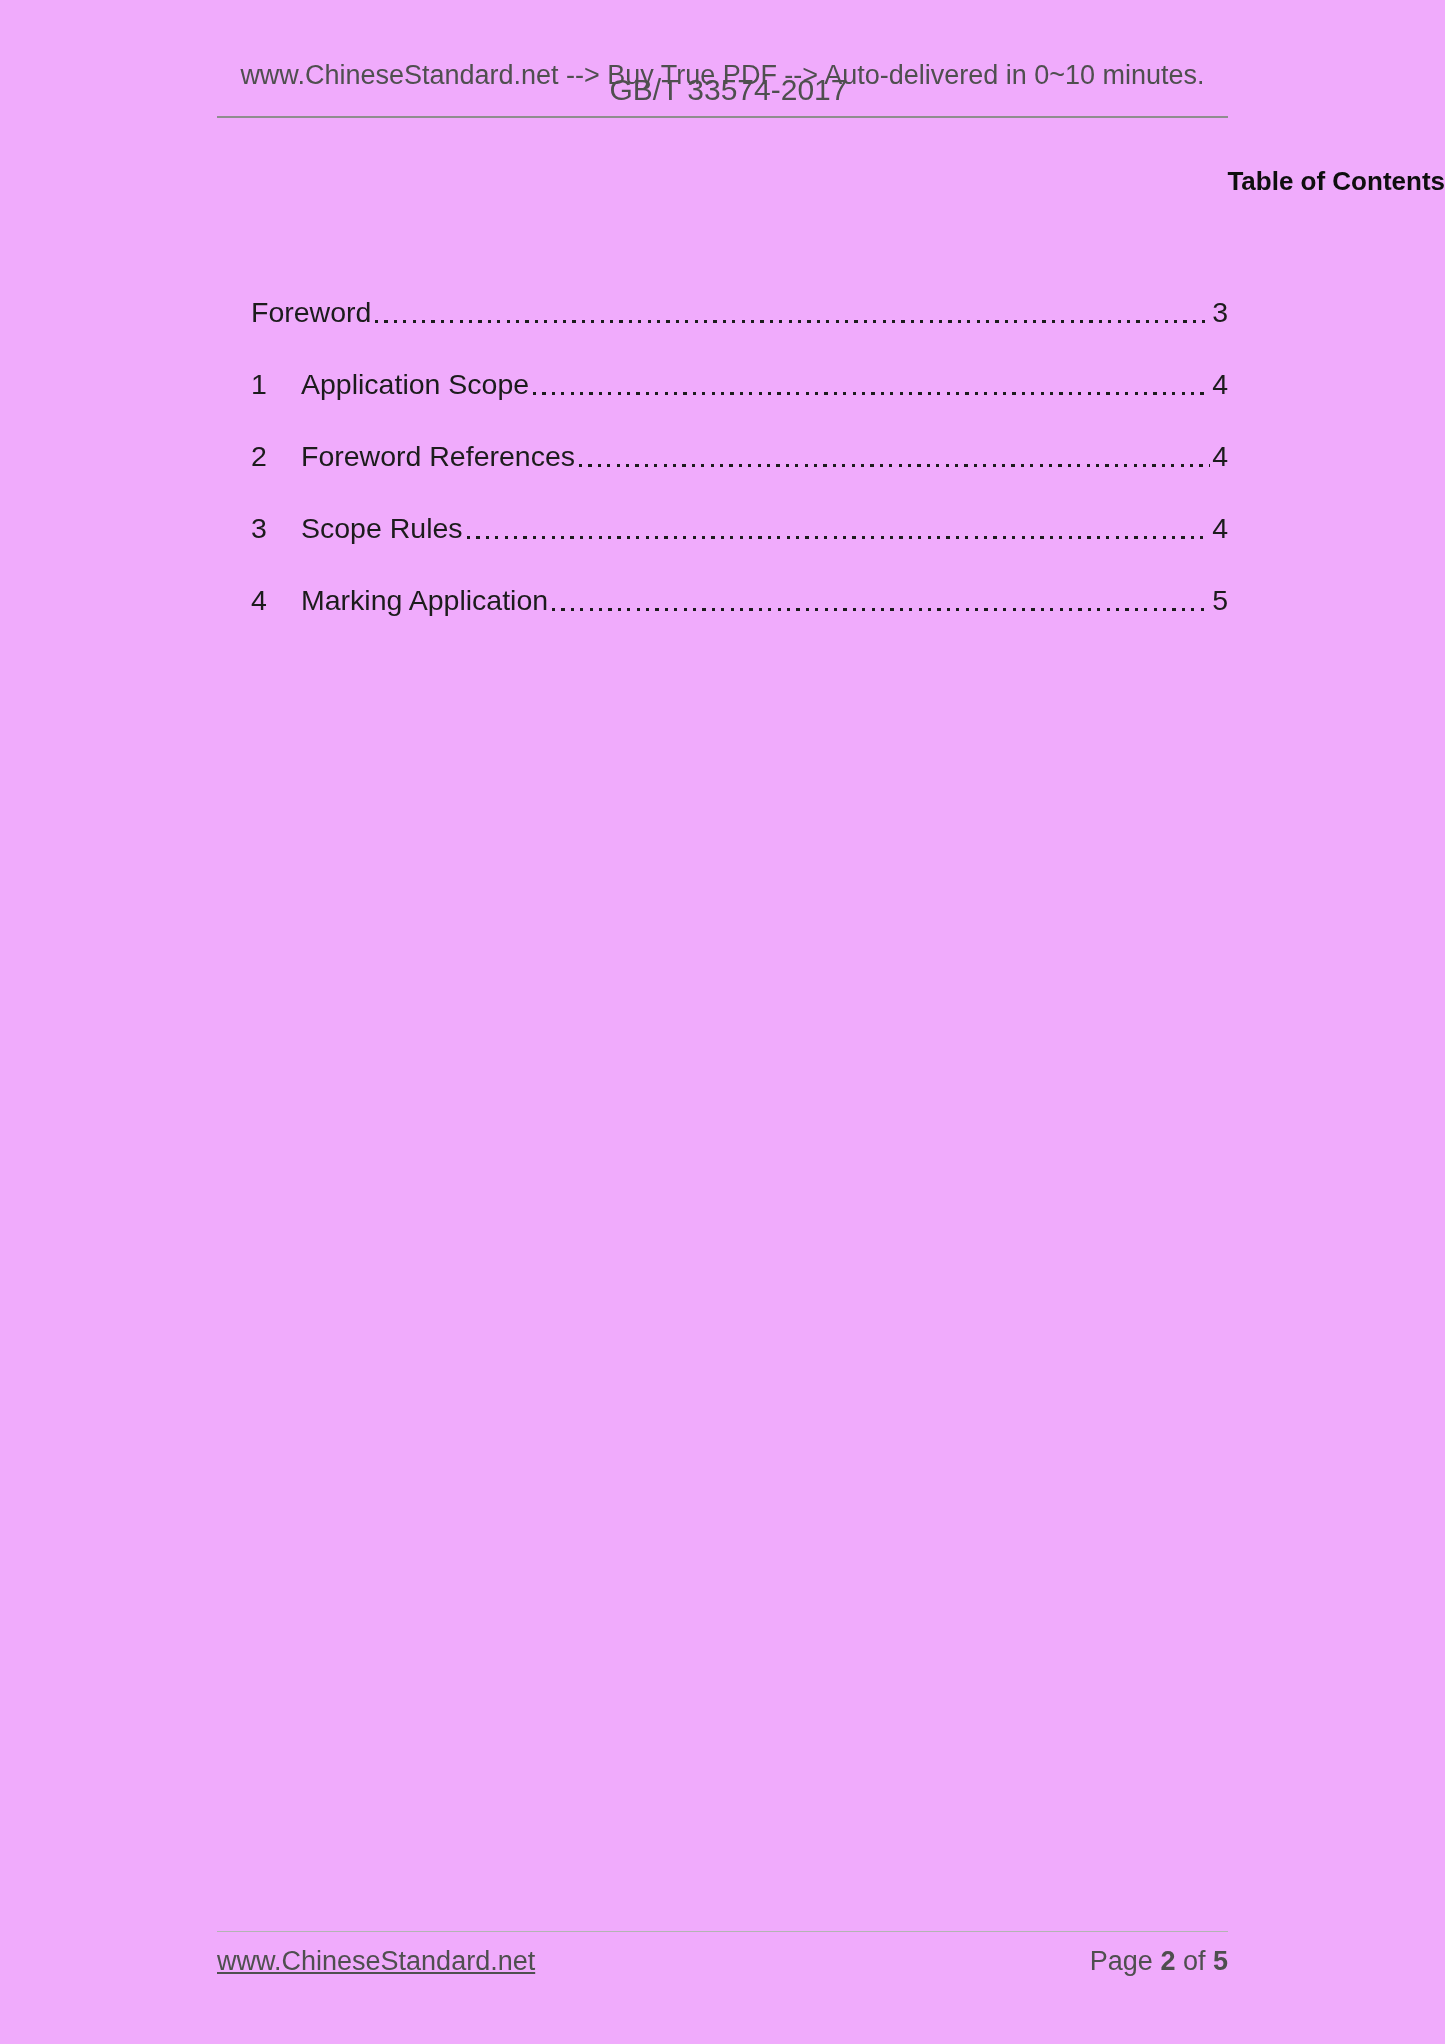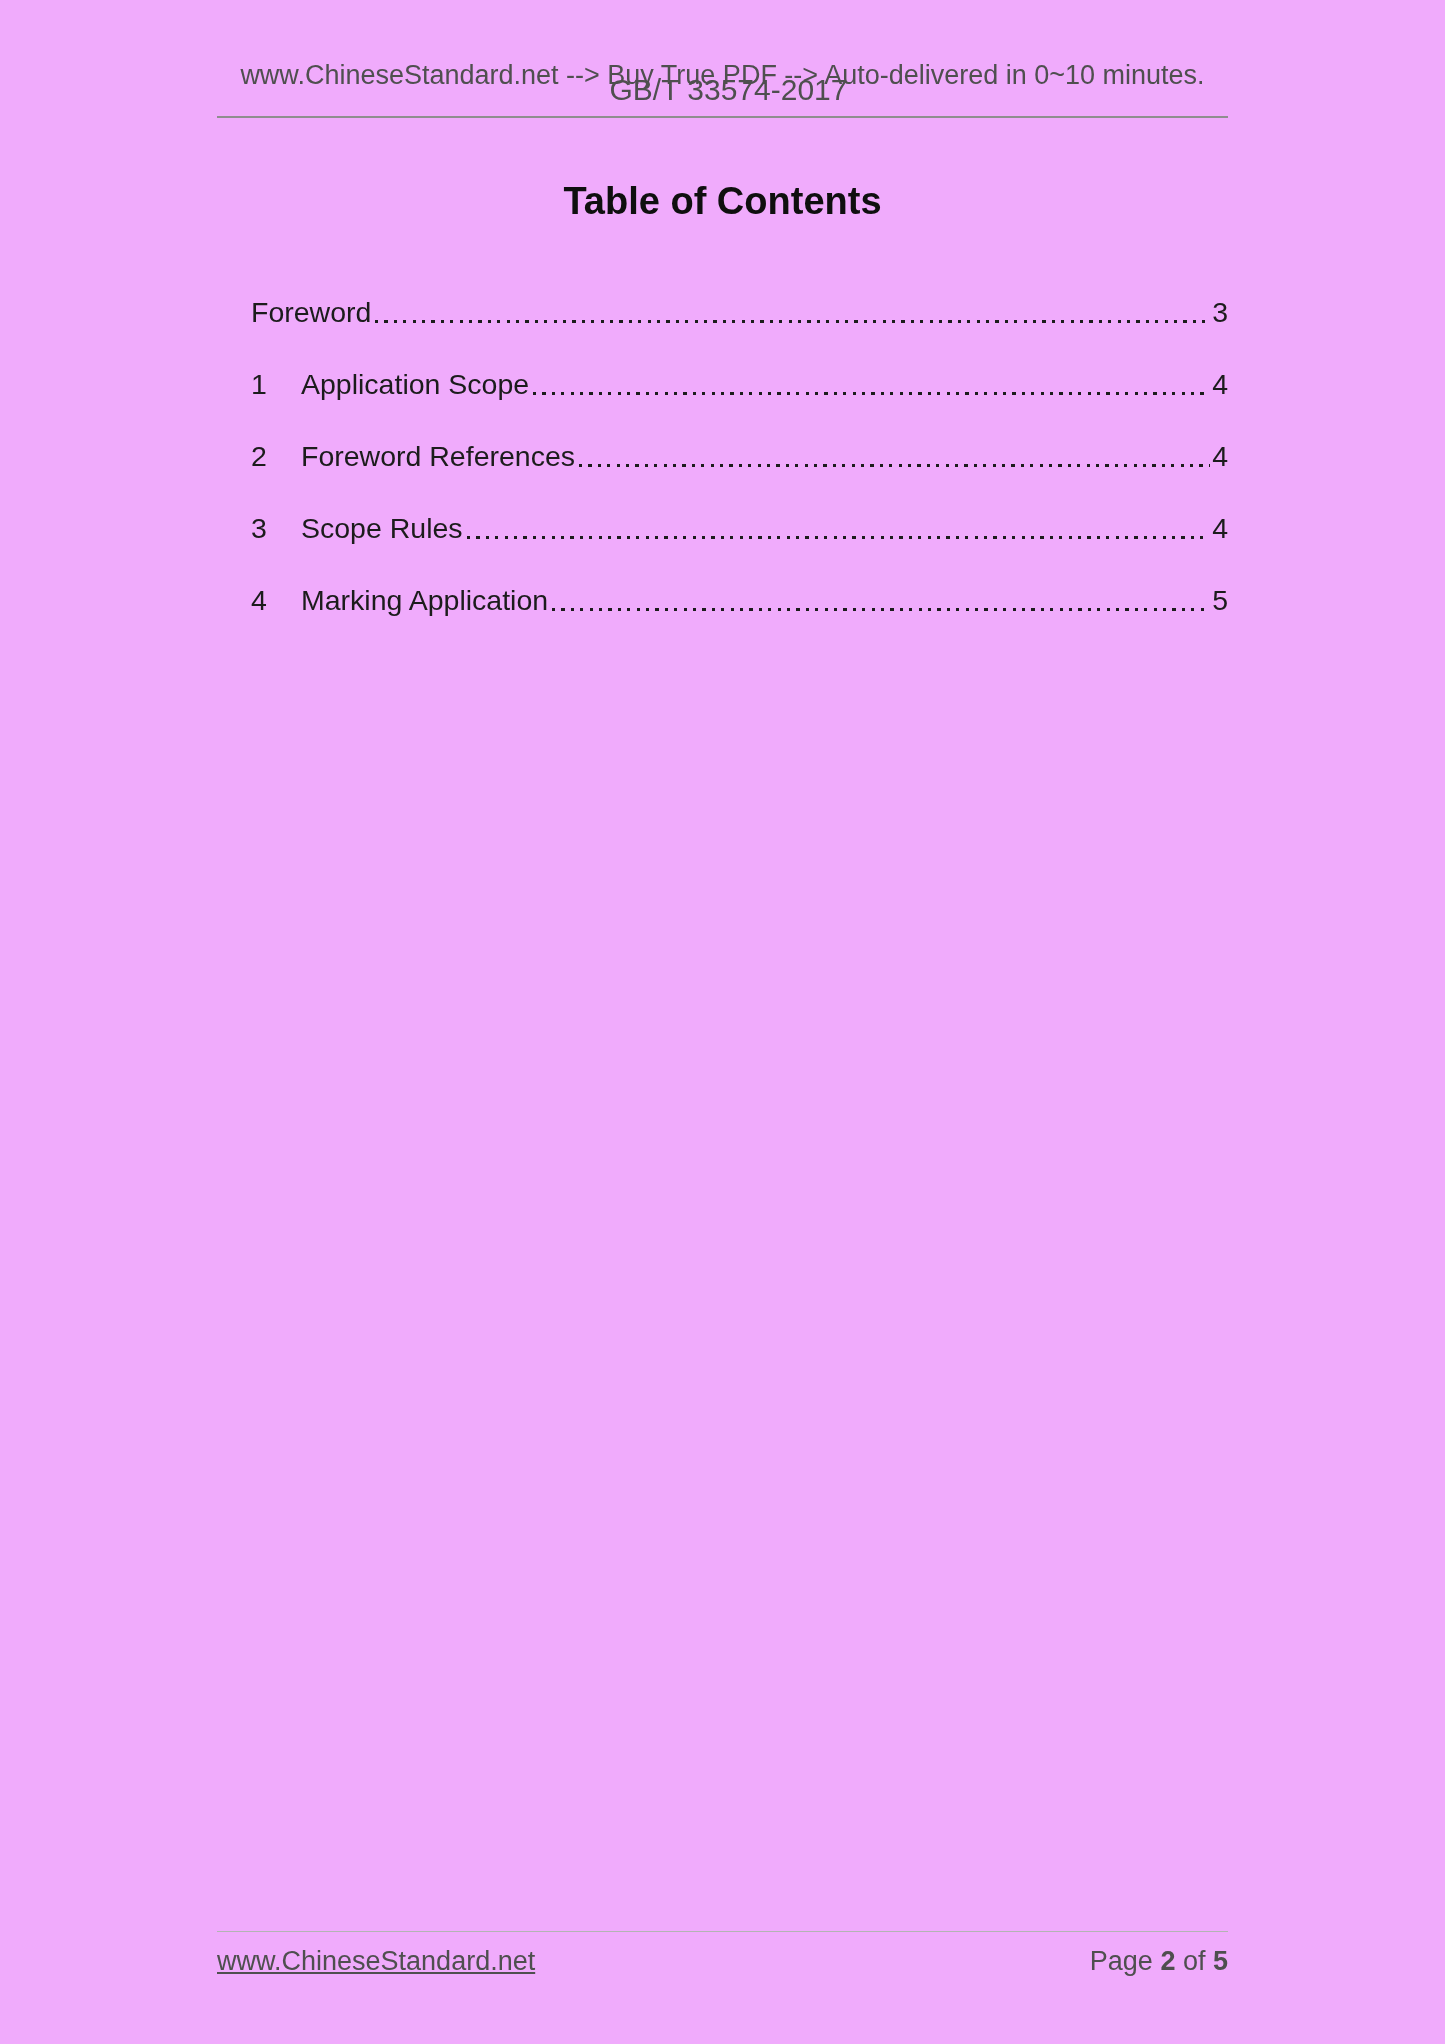--- a/index.html
+++ b/index.html
@@ -42,25 +42,25 @@
     top: 116px;
     left: 217px;
     width: 1011px;
     height: 0;
     border-top: 2px solid #8e8e8e;
   }
 
   
   .doc-title {
     position: absolute;
-    top: 180px;
+    top: 166px;
     left: 0;
     width: 100%;
-    text-align: center;
-    font-size: 38px;
+    text-align: right;
+    font-size: 26px;
     font-weight: bold;
     color: #0f0f0f;
   }
 
   
   .toc {
     position: absolute;
     top: 295px;
     left: 215px;
     width: 1013px;

